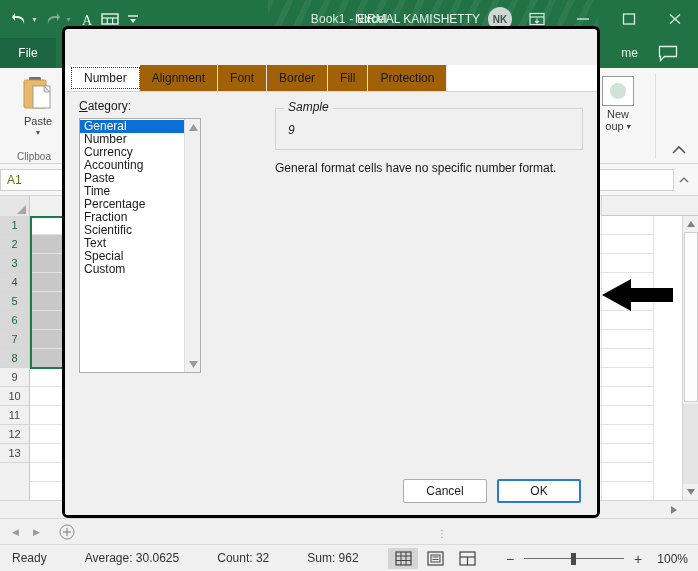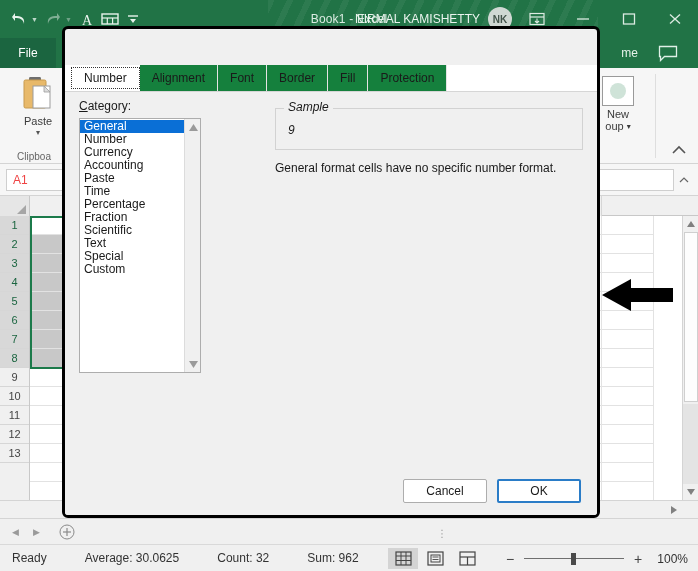--- a/index.html
+++ b/index.html
@@ -138,24 +138,24 @@
     display: flex; align-items: center; justify-content: center;
   }
 
   
   .formula-row {
     position: absolute; top: 164px; left: 0; width: 698px; height: 32px;
     background: #f6f6f6; border-bottom: 1px solid #d4d4d4;
     display: flex; align-items: center;
   }
   .name-box {
-    margin-left: 6px; width: 82px; height: 22px;
+    width: 82px; height: 22px;
     background: #ffffff; border: 1px solid #cfcfcf;
     display: flex; align-items: center; padding-left: 6px;
-    font-size: 12px; color: #ef4444;
+    font-size: 12px; color: #4d7c0f;
   }
   .fx-sep { width: 1px; height: 20px; background: #d0d0d0; margin: 0 6px; }
   .formula-input {
     flex: 1; height: 22px; background: #ffffff; border: 1px solid #cfcfcf;
     margin-right: 24px; font-size: 12px;
   }
   .fb-expand {
     position: absolute; right: 6px; top: 6px; width: 16px; height: 20px;
     color: #666; display: flex; align-items: center; justify-content: center;
     font-size: 10px;
@@ -313,21 +313,21 @@
   }
   .dlg-tabs {
     position: absolute; top: 36px; left: 0; right: 0; height: 27px;
     background: #ffffff; border-bottom: 1px solid #d6d6d6;
     display: flex; align-items: flex-end; padding-left: 6px;
   }
   .dlg-tab {
     height: 26px; padding: 0 12px;
     display: flex; align-items: center;
     font-size: 12px; color: #1a1a1a;
-    background: #15803d;
+    background: #a16207;
     border-right: 1px solid #e4e4e4;
   }
   .dlg-tab.active {
     border: 1px dotted #333; background: #ffffff;
     height: 22px; margin-bottom: 2px;
   }
   .dlg-body {
     position: absolute; top: 63px; left: 0; right: 0; bottom: 48px;
     background: #f0f0f0;
   }

